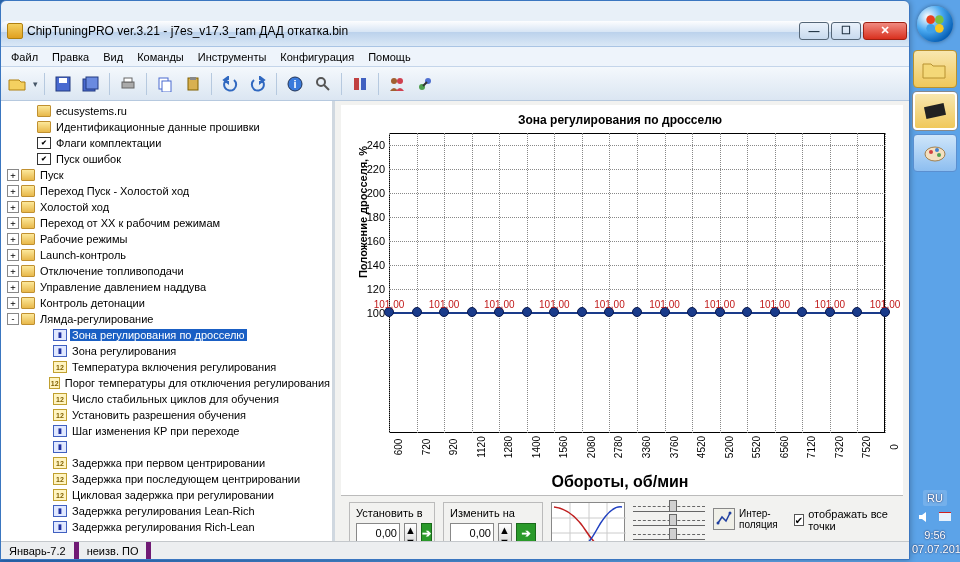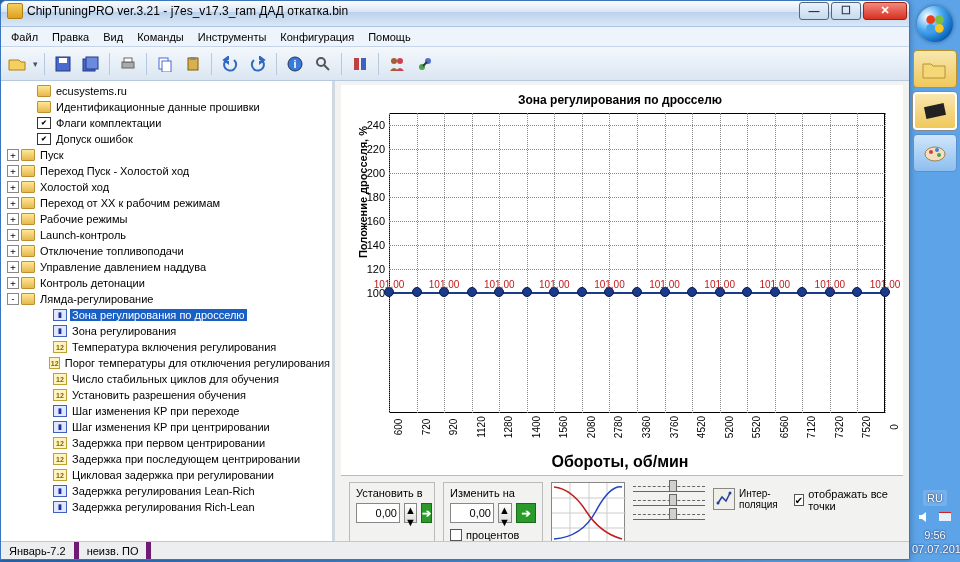--- a/index.html
+++ b/index.html
@@ -9,21 +9,21 @@
 .start-orb { width:36px; height:36px; border-radius:50%; background: radial-gradient(circle at 30% 30%, #fff, #48a8f0 40%, #0058b0 80%); margin:6px 0; box-shadow:0 0 4px rgba(0,0,0,.4); display:flex; align-items:center; justify-content:center; }
 .start-orb svg { width:26px; height:26px; }
 .rail-tile { width:44px; height:38px; background:linear-gradient(#f8e7b0,#f0c85a); border:1px solid #b89230; border-radius:4px; margin:2px 0; display:flex; align-items:center; justify-content:center; }
 .rail-tile.blue { background:linear-gradient(#cfe6fa,#8dbef0); border-color:#5a8fd0; }
 .tray-area { position:absolute; bottom:6px; right:2px; width:46px; text-align:center; color:#fff; font-size:10px; line-height:14px; text-shadow:0 0 2px #003; }
 .tray-icons-row { display:flex; justify-content:center; gap:6px; margin-bottom:4px;}
 .tray-icons-row span { width:14px; height:14px; display:inline-block; }
 .lang-pill { background:rgba(255,255,255,.15); padding:1px 4px; border-radius:2px; margin-bottom:4px; display:inline-block;}
 
 .window { position: absolute; left:0; top:0; width:910px; height:560px; background:#e8f0f8; border:1px solid #3a76c0; border-radius:6px 6px 0 0; box-shadow:0 0 6px rgba(0,0,0,.3); display:flex; flex-direction:column; }
-.titlebar { height:26px; background:linear-gradient(#fdfdfe,#d6e4f4 45%,#bcd2ec 46%,#dae8f6); border-bottom:1px solid #a9c4e4; display:flex; align-items:center; padding:0 2px 6px 6px; border-radius:6px 6px 0 0;}
+.titlebar { height:26px; background:linear-gradient(#fdfdfe,#d6e4f4 45%,#bcd2ec 46%,#dae8f6); border-bottom:1px solid #a9c4e4; display:flex; align-items:center; padding:0 2px 6px 6px; border-radius:6px 6px 0 0;margin-top:20px;}
 .titlebar .icon { width:16px; height:16px; margin-right:4px; background:linear-gradient(#f4d060,#e0a020); border:1px solid #b08010; border-radius:2px;}
 .title-text { flex:1; font-size:12px; color:#000; }
 .win-btns { display:flex; }
 .win-btn { width:30px; height:18px; margin-left:2px; border:1px solid #567; border-radius:3px; display:flex; align-items:center; justify-content:center; font-weight:bold; color:#234; background:linear-gradient(#eaf2fb,#c8daee);}
 .win-btn.close { width:44px; background:linear-gradient(#f08a80,#d9301e); color:#fff; border-color:#a02012;}
 .win-btn.max { background:linear-gradient(#eaf2fb,#c8daee);}
 .menubar { height:20px; background:#eef4fb; border-bottom:1px solid #c4d5ea; padding:0 4px; display:flex; align-items:center; gap:2px;}
 .menubar span { padding:2px 6px; cursor:default; }
 .toolbar { height:34px; background:linear-gradient(#f4f8fc,#dbe6f2); border-bottom:1px solid #b6c9df; display:flex; align-items:center; padding:0 4px; gap:4px;}
 .tb-btn { width:24px; height:24px; display:flex; align-items:center; justify-content:center; border-radius:3px; }
@@ -204,21 +204,21 @@
           <span class="tree-label">Идентификационные данные прошивки</span>
         </div>
         <div class="tree-node" style="padding-left: 20px;">
           <span class="tw blank"></span>
           <span class="leaf-i chk">✔</span>
           <span class="tree-label">Флаги комплектации</span>
         </div>
         <div class="tree-node" style="padding-left: 20px;">
           <span class="tw blank"></span>
           <span class="leaf-i chk">✔</span>
-          <span class="tree-label">Допуск ошибок</span>
+          <span class="tree-label">Пуск ошибок</span>
         </div>
         <div class="tree-node" style="padding-left: 4px;">
           <span class="tw">+</span>
           <span class="folder-i"></span>
           <span class="tree-label">Пуск</span>
         </div>
         <div class="tree-node" style="padding-left: 4px;">
           <span class="tw">+</span>
           <span class="folder-i"></span>
           <span class="tree-label">Переход Пуск - Холостой ход</span>
@@ -294,21 +294,20 @@
           <span class="tree-label">Установить разрешения обучения</span>
         </div>
         <div class="tree-node" style="padding-left: 36px;">
           <span class="tw blank"></span>
           <span class="leaf-i bar">▮</span>
           <span class="tree-label">Шаг изменения КР при переходе</span>
         </div>
         <div class="tree-node" style="padding-left: 36px;">
           <span class="tw blank"></span>
           <span class="leaf-i bar">▮</span>
-          <span class="tree-label">Шаг изменения КР при центрировании</span>
         </div>
         <div class="tree-node" style="padding-left: 36px;">
           <span class="tw blank"></span>
           <span class="leaf-i num">12</span>
           <span class="tree-label">Задержка при первом центрировании</span>
         </div>
         <div class="tree-node" style="padding-left: 36px;">
           <span class="tw blank"></span>
           <span class="leaf-i num">12</span>
           <span class="tree-label">Задержка при последующем центрировании</span>

